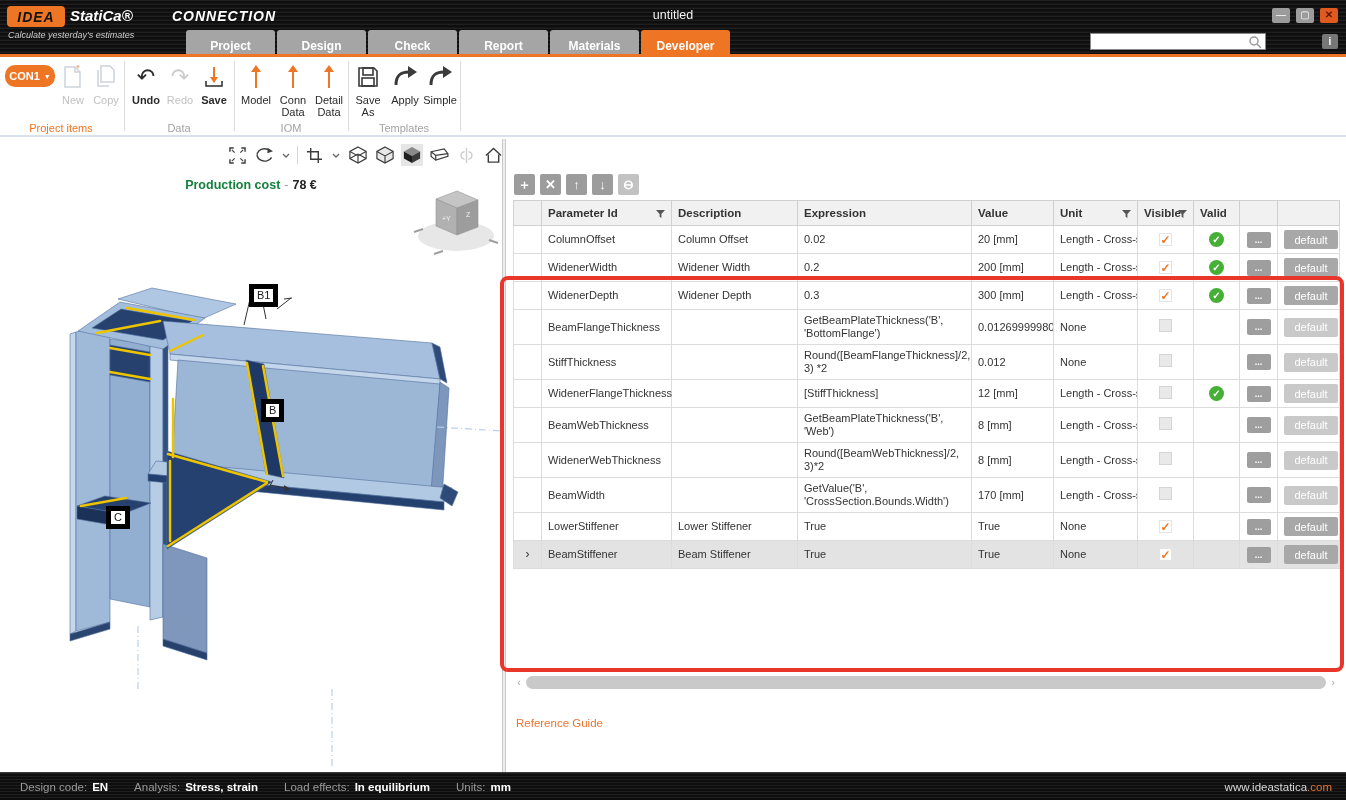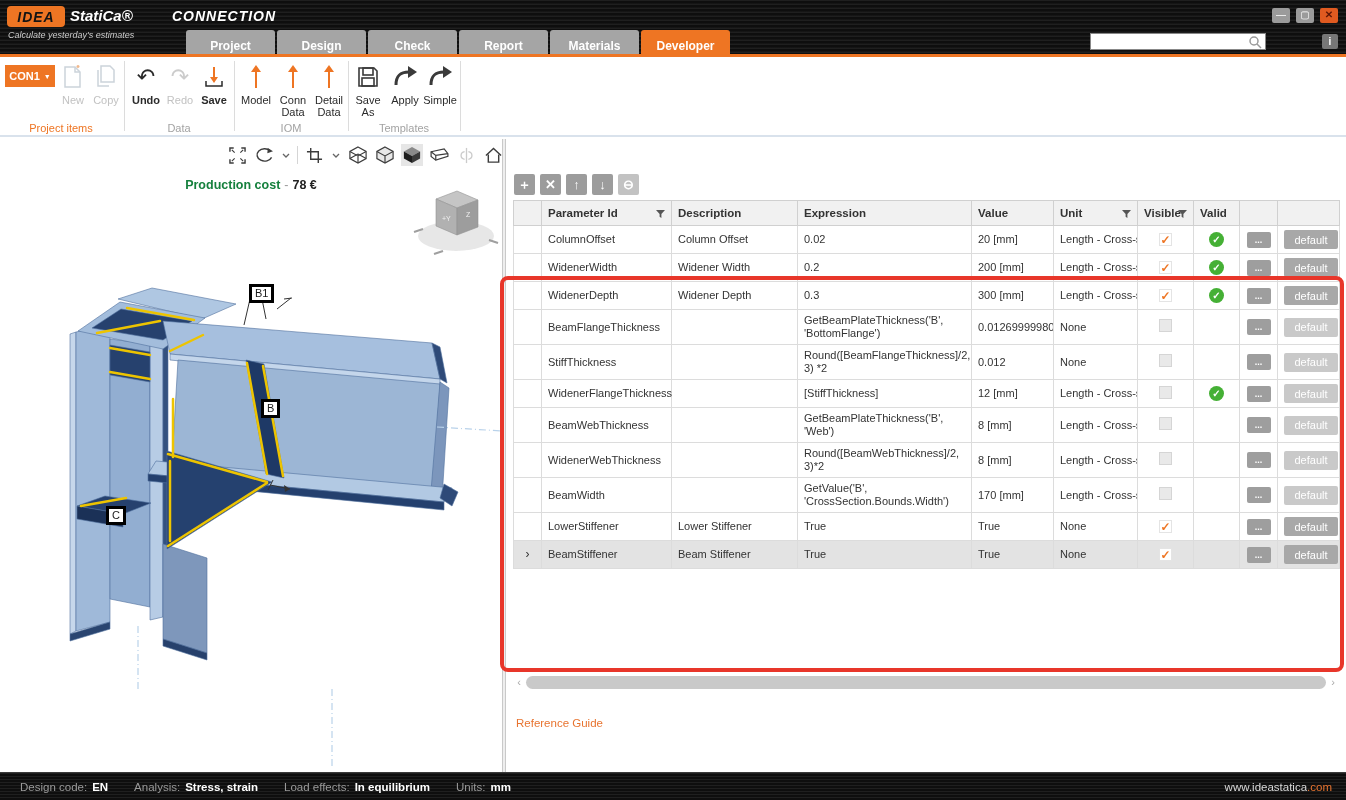--- a/index.html
+++ b/index.html
@@ -36,21 +36,21 @@
   .tab.active { background:#ee7523; }
   .accent-strip { position:absolute; left:0; top:54px; width:100%; height:3px; background:#ee7523; }
 
   
   .ribbon { position:absolute; left:0; top:57px; width:100%; height:80px; background:#fff; border-bottom:2px solid #d9e2ec; }
   .rgroup { position:absolute; top:0; height:80px; }
   .rgroup .glabel { position:absolute; bottom:3px; left:0; right:0; text-align:center; font-size:11px; color:#a3a3a3; }
   .rgroup .glabel.orange { color:#ee7523; }
   .rsep { position:absolute; top:4px; bottom:4px; width:1px; background:#dcdcdc; }
   .con-btn { position:absolute; left:5px; top:8px; width:50px; height:22px; background:#ee7523; color:#fff;
-    font-size:11px; font-weight:bold; border:none; border-radius:0; display:flex; align-items:center; justify-content:center; gap:4px; }
+    font-size:11px; font-weight:bold; border:none; border-radius:10px; display:flex; align-items:center; justify-content:center; gap:4px; }
   .con-btn .caret { font-size:7px; }
   .ritem { position:absolute; top:6px; text-align:center; }
   .ritem .ic { height:28px; display:flex; align-items:center; justify-content:center; }
   .ritem .lb { font-size:11px; color:#2b2b2b; margin-top:3px; line-height:12px; }
   .ritem .lb.dim { color:#c2c2c2; }
   .glyph-undo { font-size:22px; color:#2b2b2b; line-height:22px; }
   .glyph-redo { font-size:22px; color:#cccccc; line-height:22px; }
 
   
   .main { position:absolute; left:0; top:139px; width:100%; height:633px; background:#fff; }
@@ -61,21 +61,21 @@
   .viewport { position:absolute; left:0; top:0; width:502px; height:633px; background:#fff; overflow:hidden; }
   .vtoolbar { position:absolute; left:226px; top:5px; display:flex; align-items:center; gap:5px; }
   .vtool { width:22px; height:22px; border:none; background:transparent; display:flex; align-items:center; justify-content:center; }
   .vtool.active { background:#e6e6e6; }
   .vtool.narrow { width:12px; }
   .vtb-sep { width:1px; height:18px; background:#d5d5d5; }
   .prodcost { position:absolute; left:0; width:502px; top:39px; text-align:center; font-size:12.5px; }
   .prodcost .pc-label { color:#15803d; font-weight:bold; }
   .prodcost .pc-sep { color:#9a9a9a; padding:0 4px; }
   .prodcost .pc-val { color:#222; font-weight:bold; }
-  .model-label { position:absolute; background:#fff; border:3px solid #000000; color:#1a1a1a;
+  .model-label { position:absolute; background:#fff; border:5px solid #000000; color:#1a1a1a;
     font-size:11px; line-height:13px; padding:0 3px; }
 
   
   .panel { position:absolute; left:506px; top:0; width:840px; height:633px; background:#fff; }
   .panel-header { position:absolute; left:0; top:1px; width:100%; height:28px; background:#ee7523; display:flex; align-items:flex-end; }
   .ptab { height:23px; padding:4px 11px; font-size:11.5px; color:#fff; cursor:default; }
   .ptab.active { background:#fff; color:#ee7523; margin-left:8px; }
   .panel-actions { position:absolute; right:8px; top:6px; display:flex; gap:18px; }
   .pact { color:#fff; font-weight:bold; font-size:12px; background:none; border:none; }
   .ptoolbar { position:absolute; left:8px; top:35px; display:flex; gap:5px; }
@@ -127,20 +127,21 @@
 </head>
 <body>
 
 <div class="app">
 
   <div class="titlebar">
     <div class="logo-box">IDEA</div>
     <div class="logo-statica">StatiCa®</div>
     <div class="logo-product">CONNECTION</div>
     <div class="tagline">Calculate yesterday's estimates</div>
+    <div class="doc-title">untitled</div>
     <div class="win-btns">
       <div class="win-btn">—</div>
       <div class="win-btn">▢</div>
       <div class="win-btn close">✕</div>
     </div>
     <div class="search-wrap">
       <input placeholder="" style="">
       <svg width="14" height="14" viewBox="0 0 14 14" style="margin-right:3px">
         <circle cx="6" cy="6" r="4" fill="none" stroke="#9a9a9a" stroke-width="1.5"></circle>
         <line x1="9" y1="9" x2="13" y2="13" stroke="#9a9a9a" stroke-width="1.5"></line>

